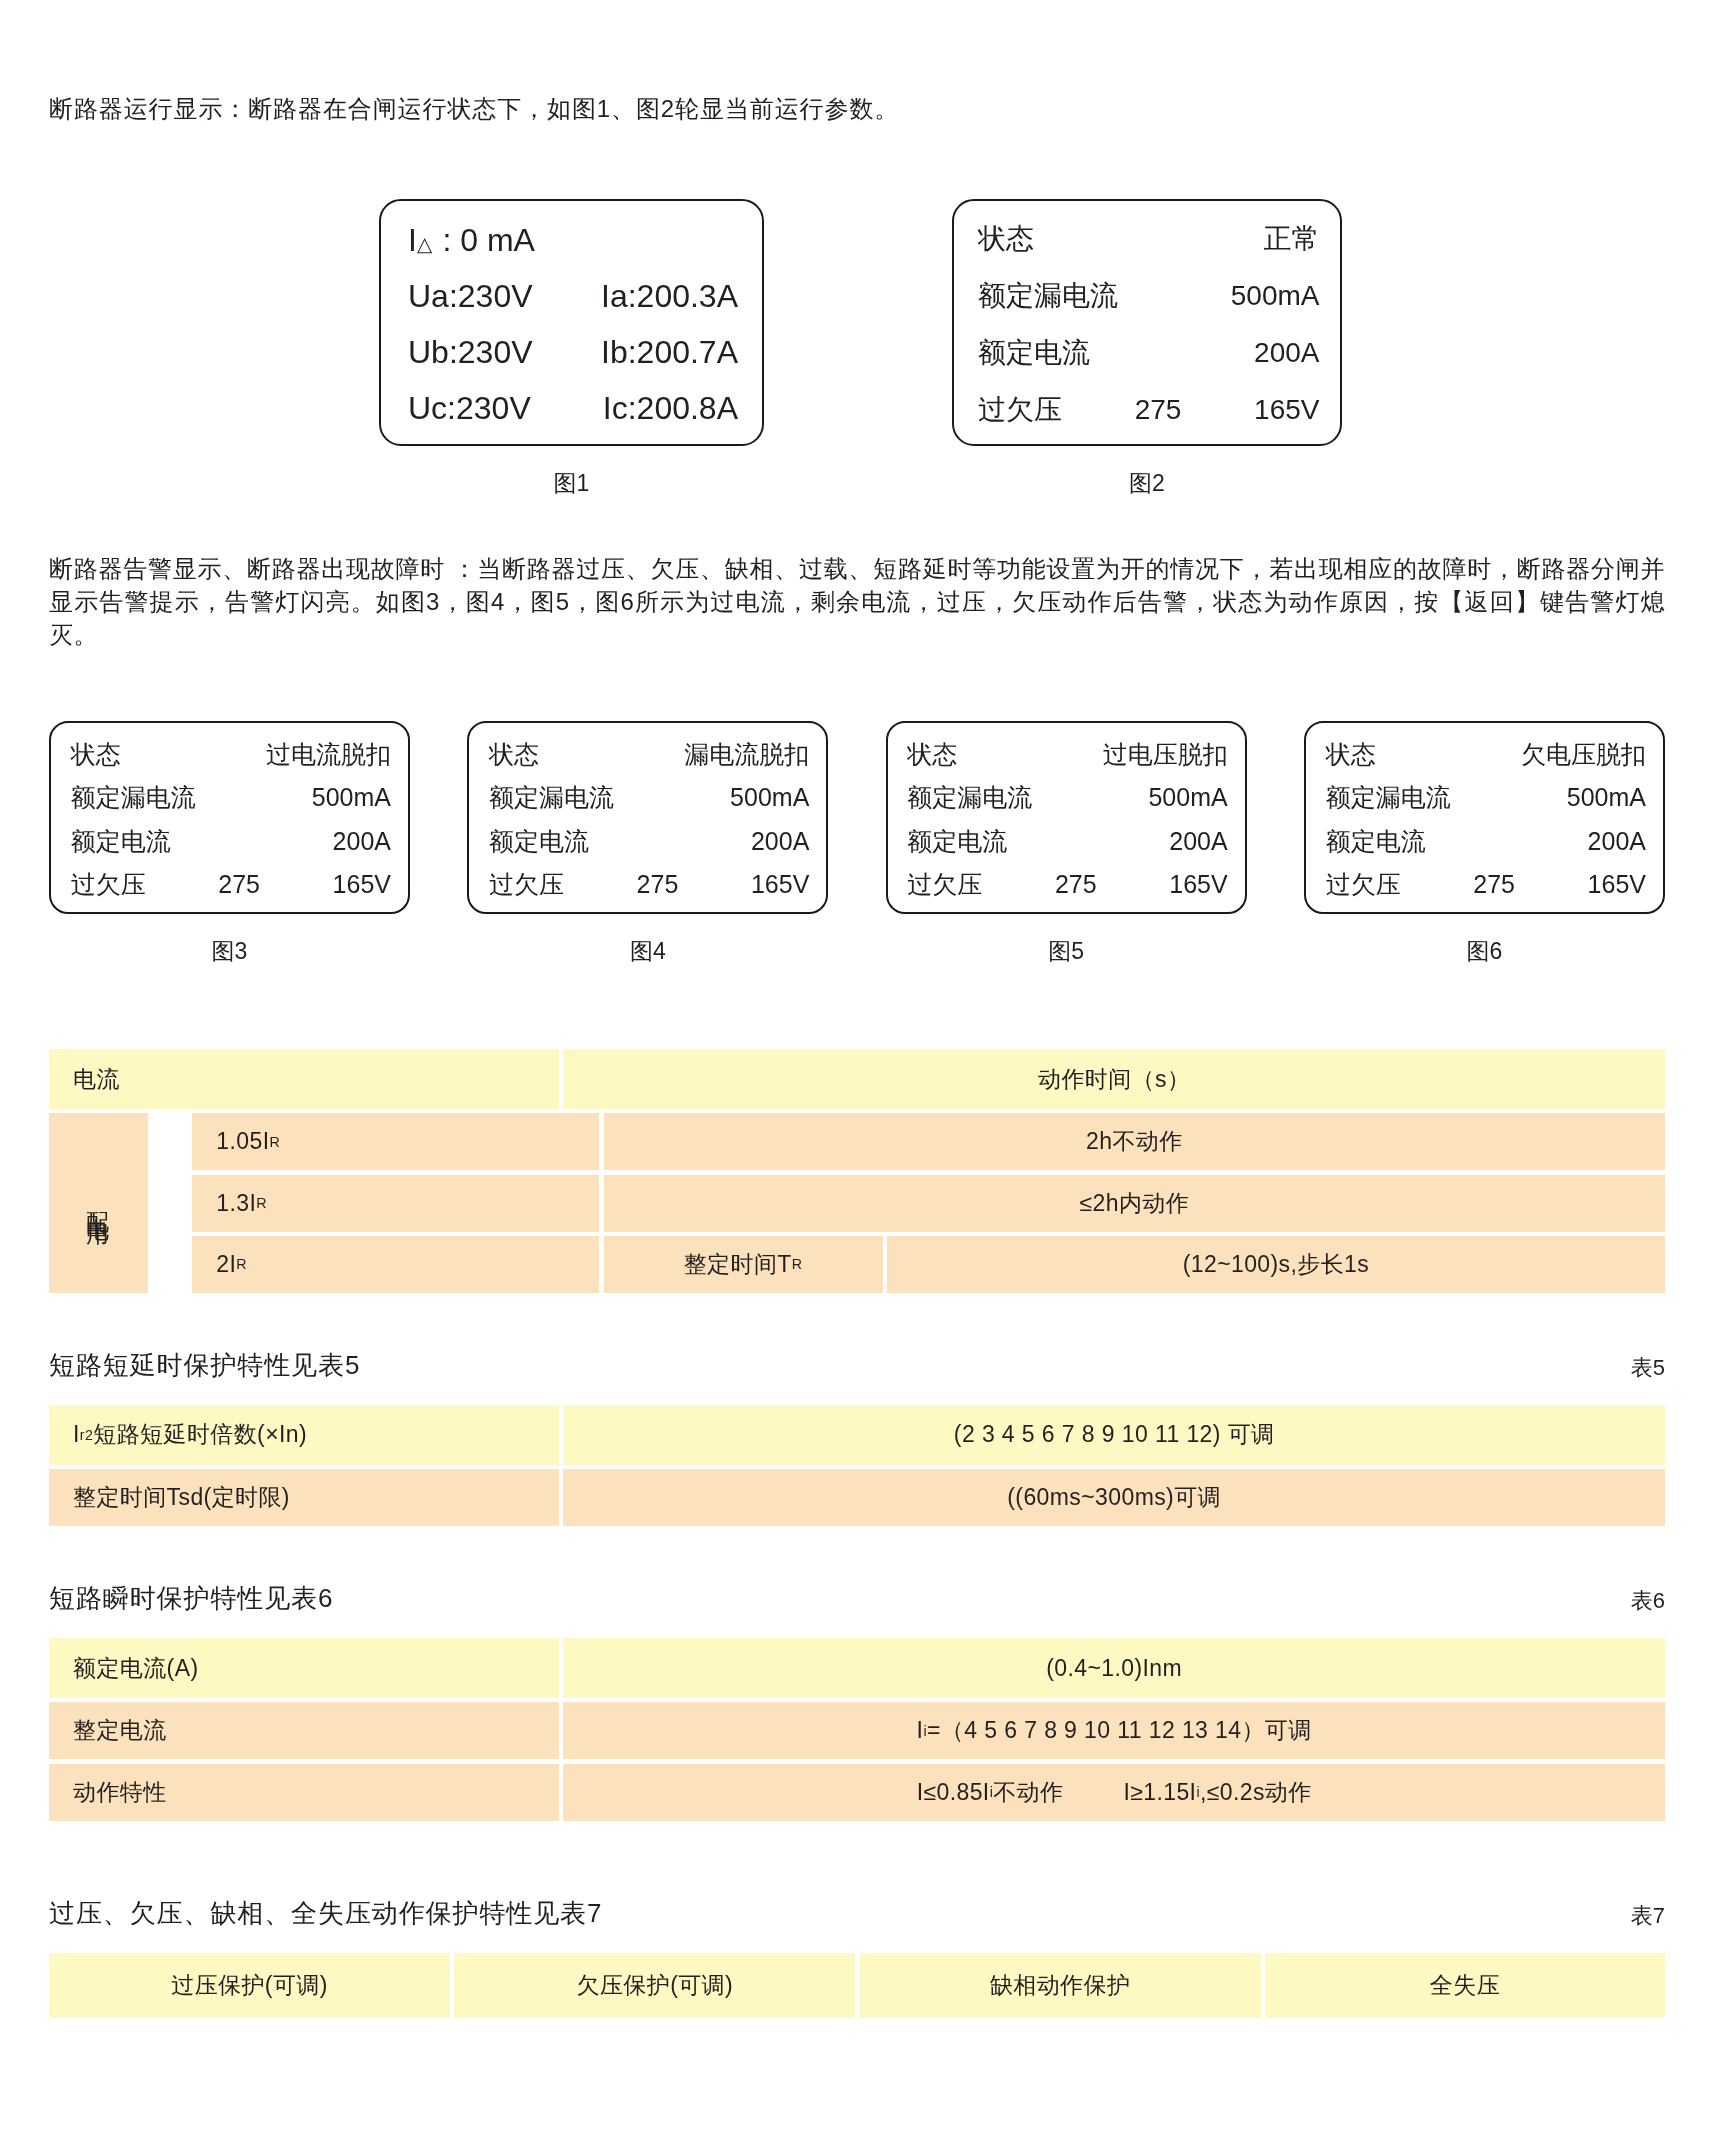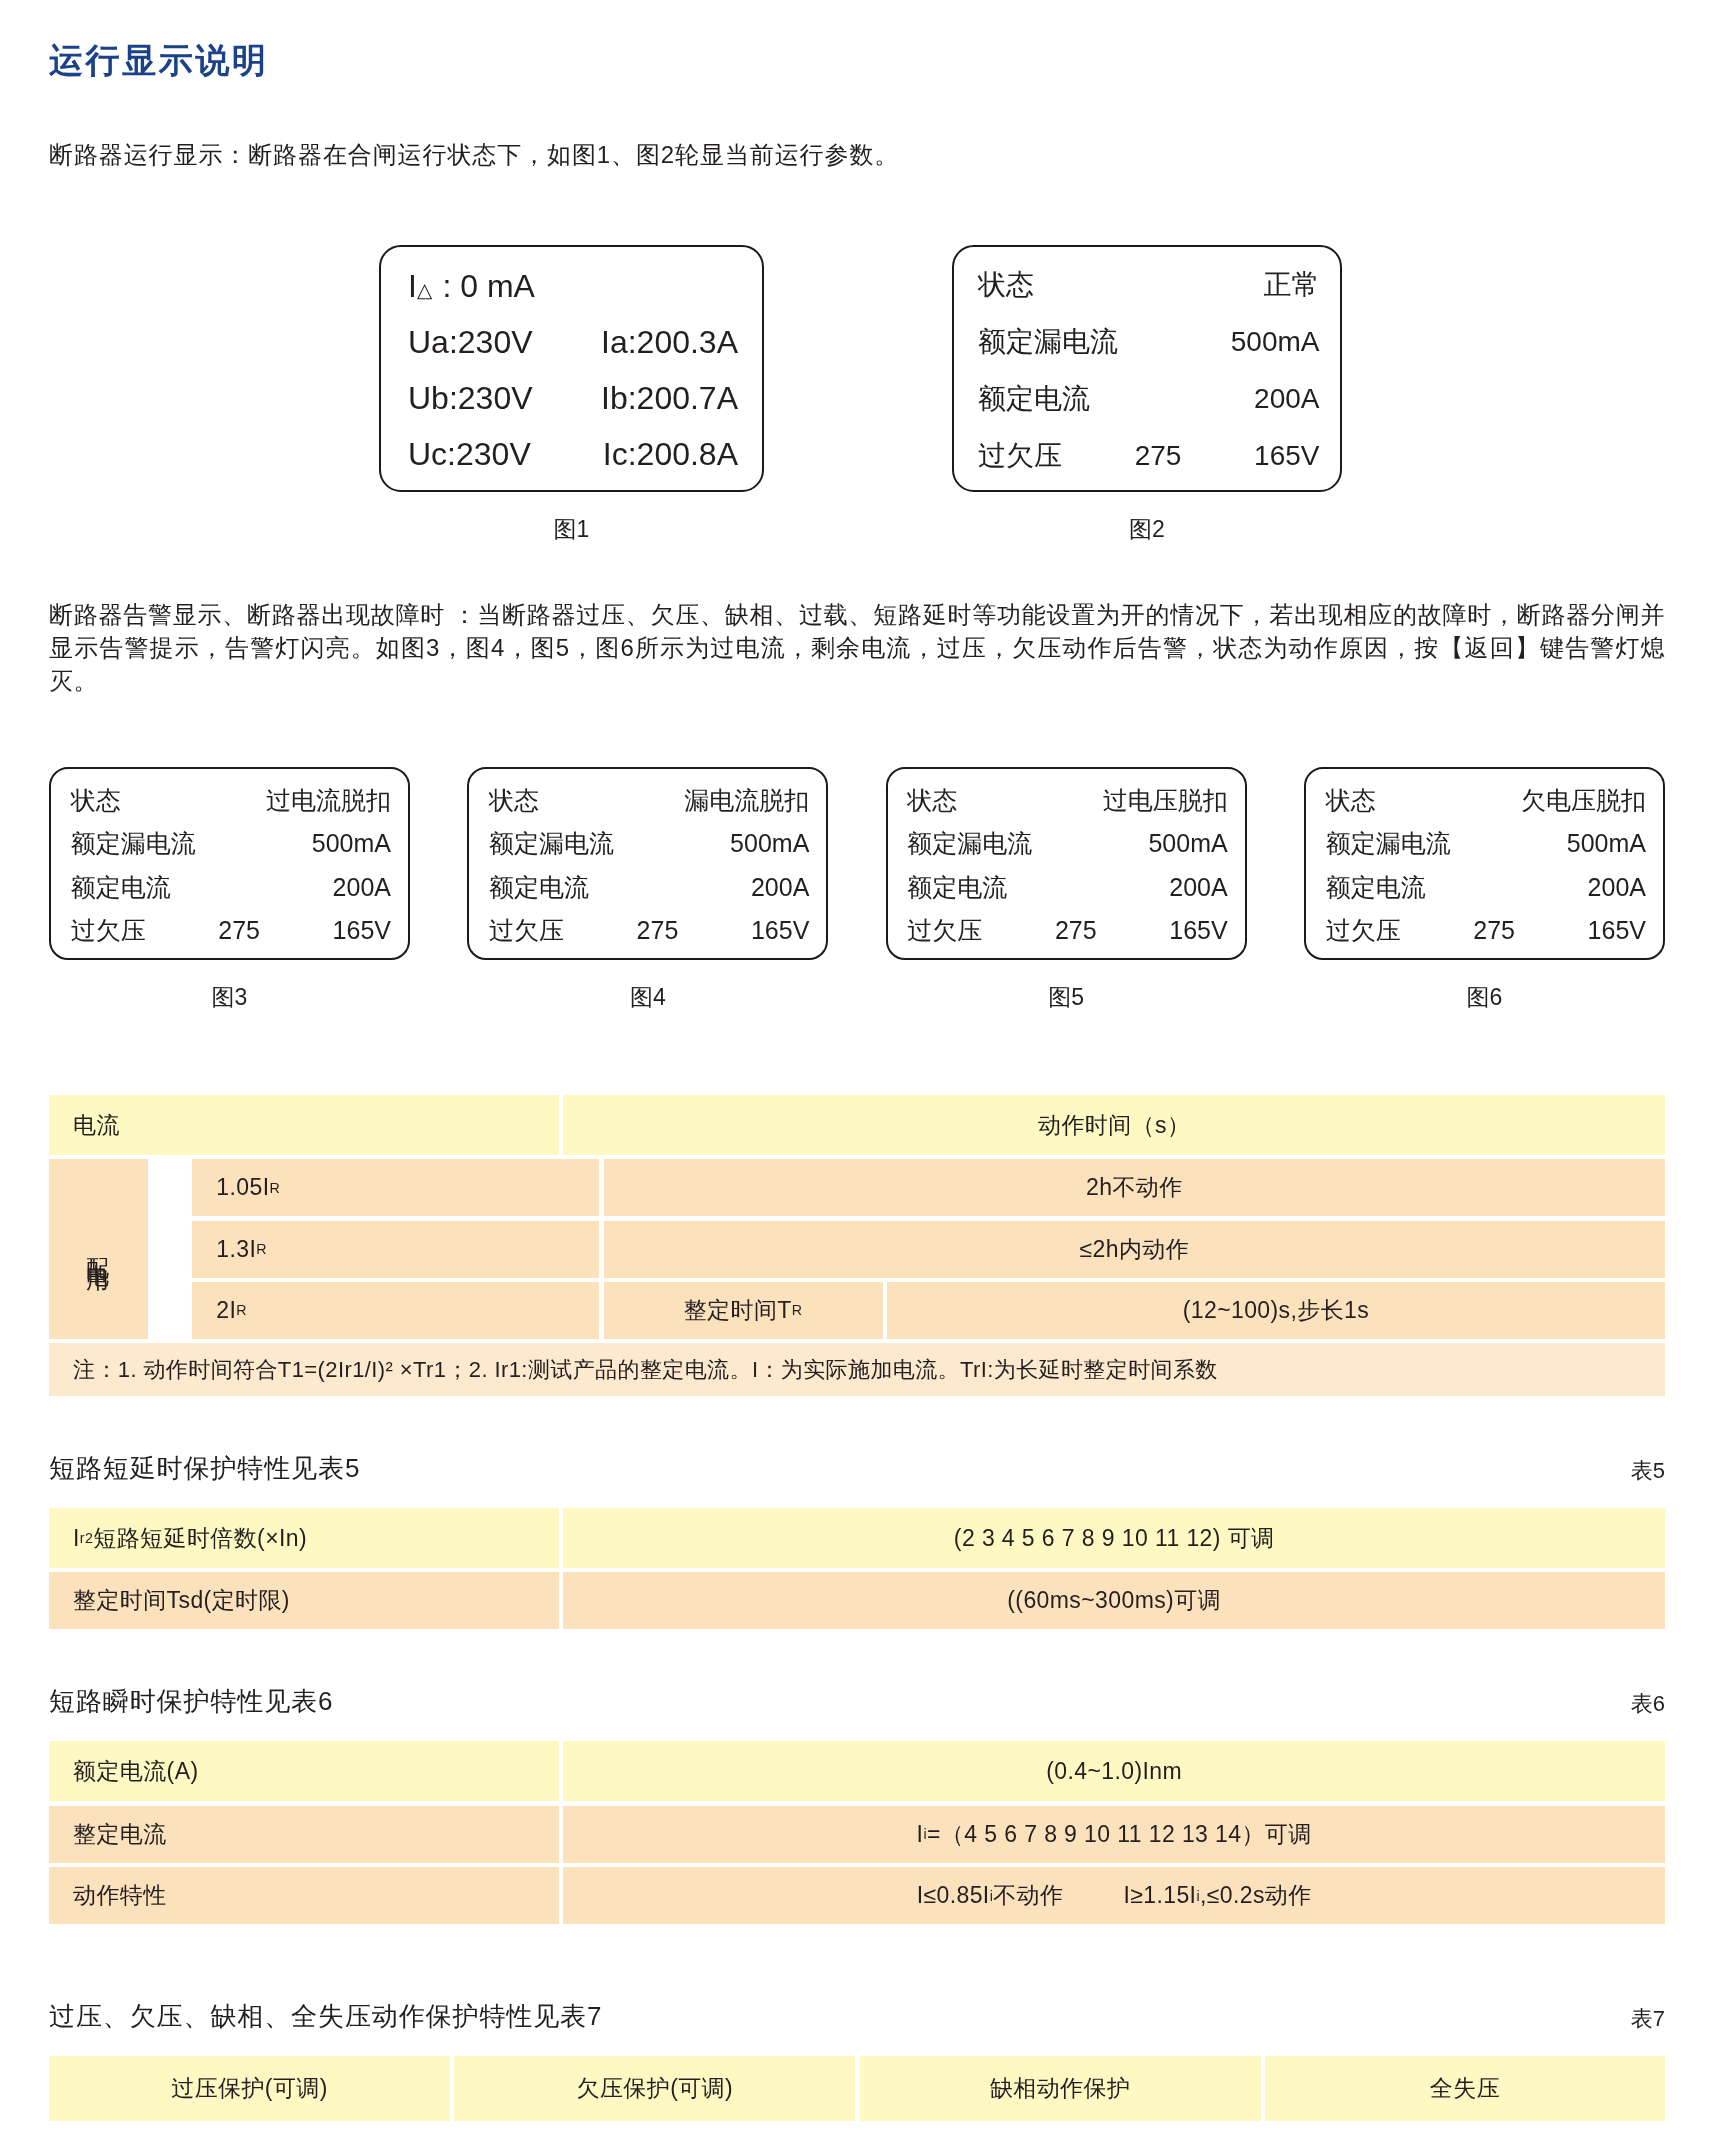--- a/index.html
+++ b/index.html
@@ -55,21 +55,20 @@
   .note-cell{width:100%;height:53px;font-size:22px;}
   sub{font-size:0.62em;}
   .gap-wide{display:inline-block;width:60px;}
   .w4{width:401px;}
 </style>
 </head>
 <body>
 
 <div class="page">
 
-  <h1 class="title">运行显示说明</h1>
 
   <p class="intro">断路器运行显示：断路器在合闸运行状态下，如图1、图2轮显当前运行参数。</p>
 
   <div class="fig-row1">
     <div class="fig-block">
       <div class="lcd lcd1">
         <div class="lrow" style="justify-content:flex-start;">
           <span>I</span>
             <sub>△</sub>
             <span class="rest">: 0 mA</span>
@@ -240,23 +239,20 @@
                 <sub>R</sub>
               </div>
             <div class="cell light ctr h66 w-mid mr">
                 <span>整定时间T</span>
                 <sub>R</sub>
               </div>
             <div class="cell light ctr h66 grow">(12~100)s,步长1s</div>
           </div>
         </div>
       </div>
-      <div class="trow">
-        <div class="cell note-bg lab note-cell">注：1. 动作时间符合T1=(2Ir1/I)² ×Tr1；2. Ir1:测试产品的整定电流。I：为实际施加电流。TrI:为长延时整定时间系数</div>
-      </div>
     </div>
   </div>
 
   <div class="sec">
     <div class="sec-head">
       <h2 class="sec-title">短路短延时保护特性见表5</h2>
       <div class="tbl-num">表5</div>
     </div>
     <div class="tbl">
       <div class="trow">

